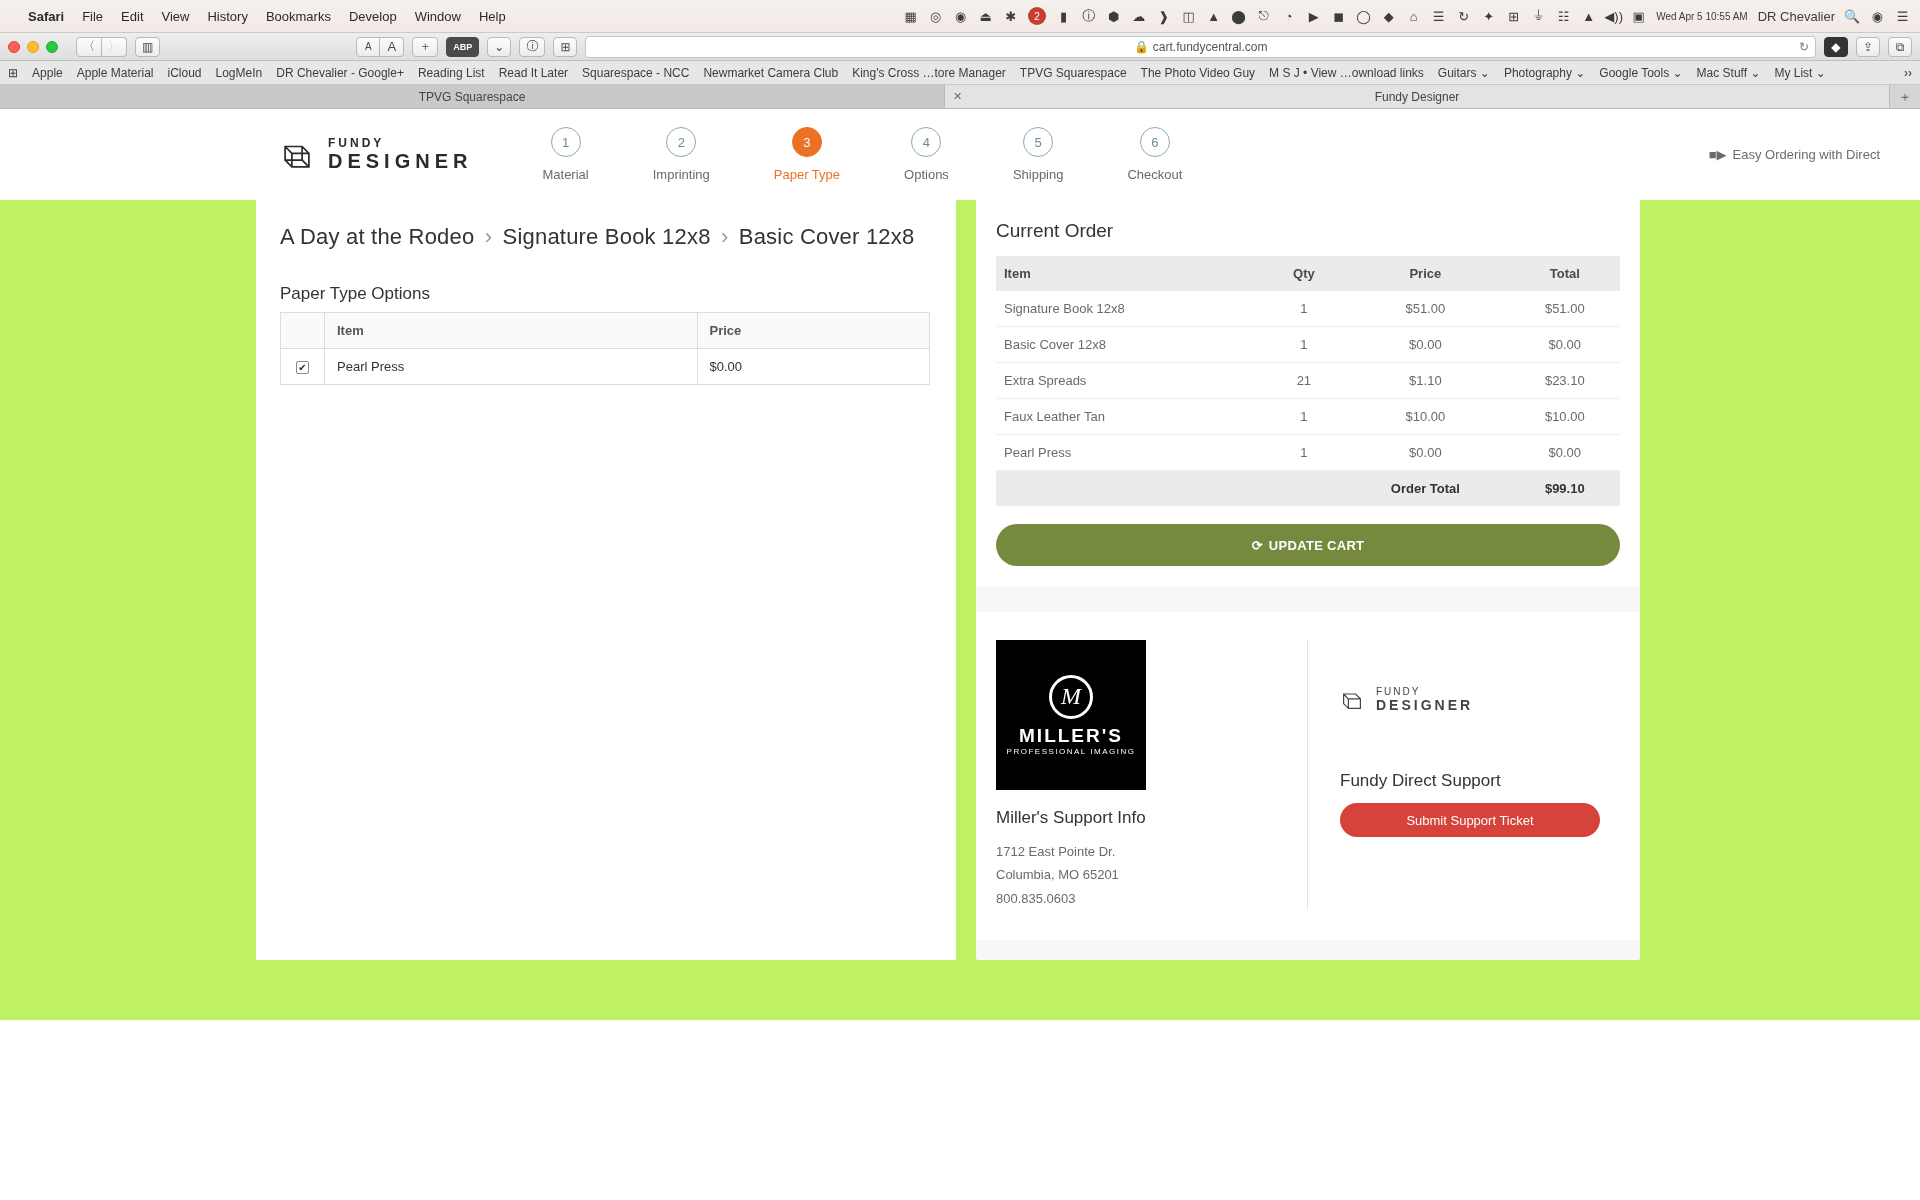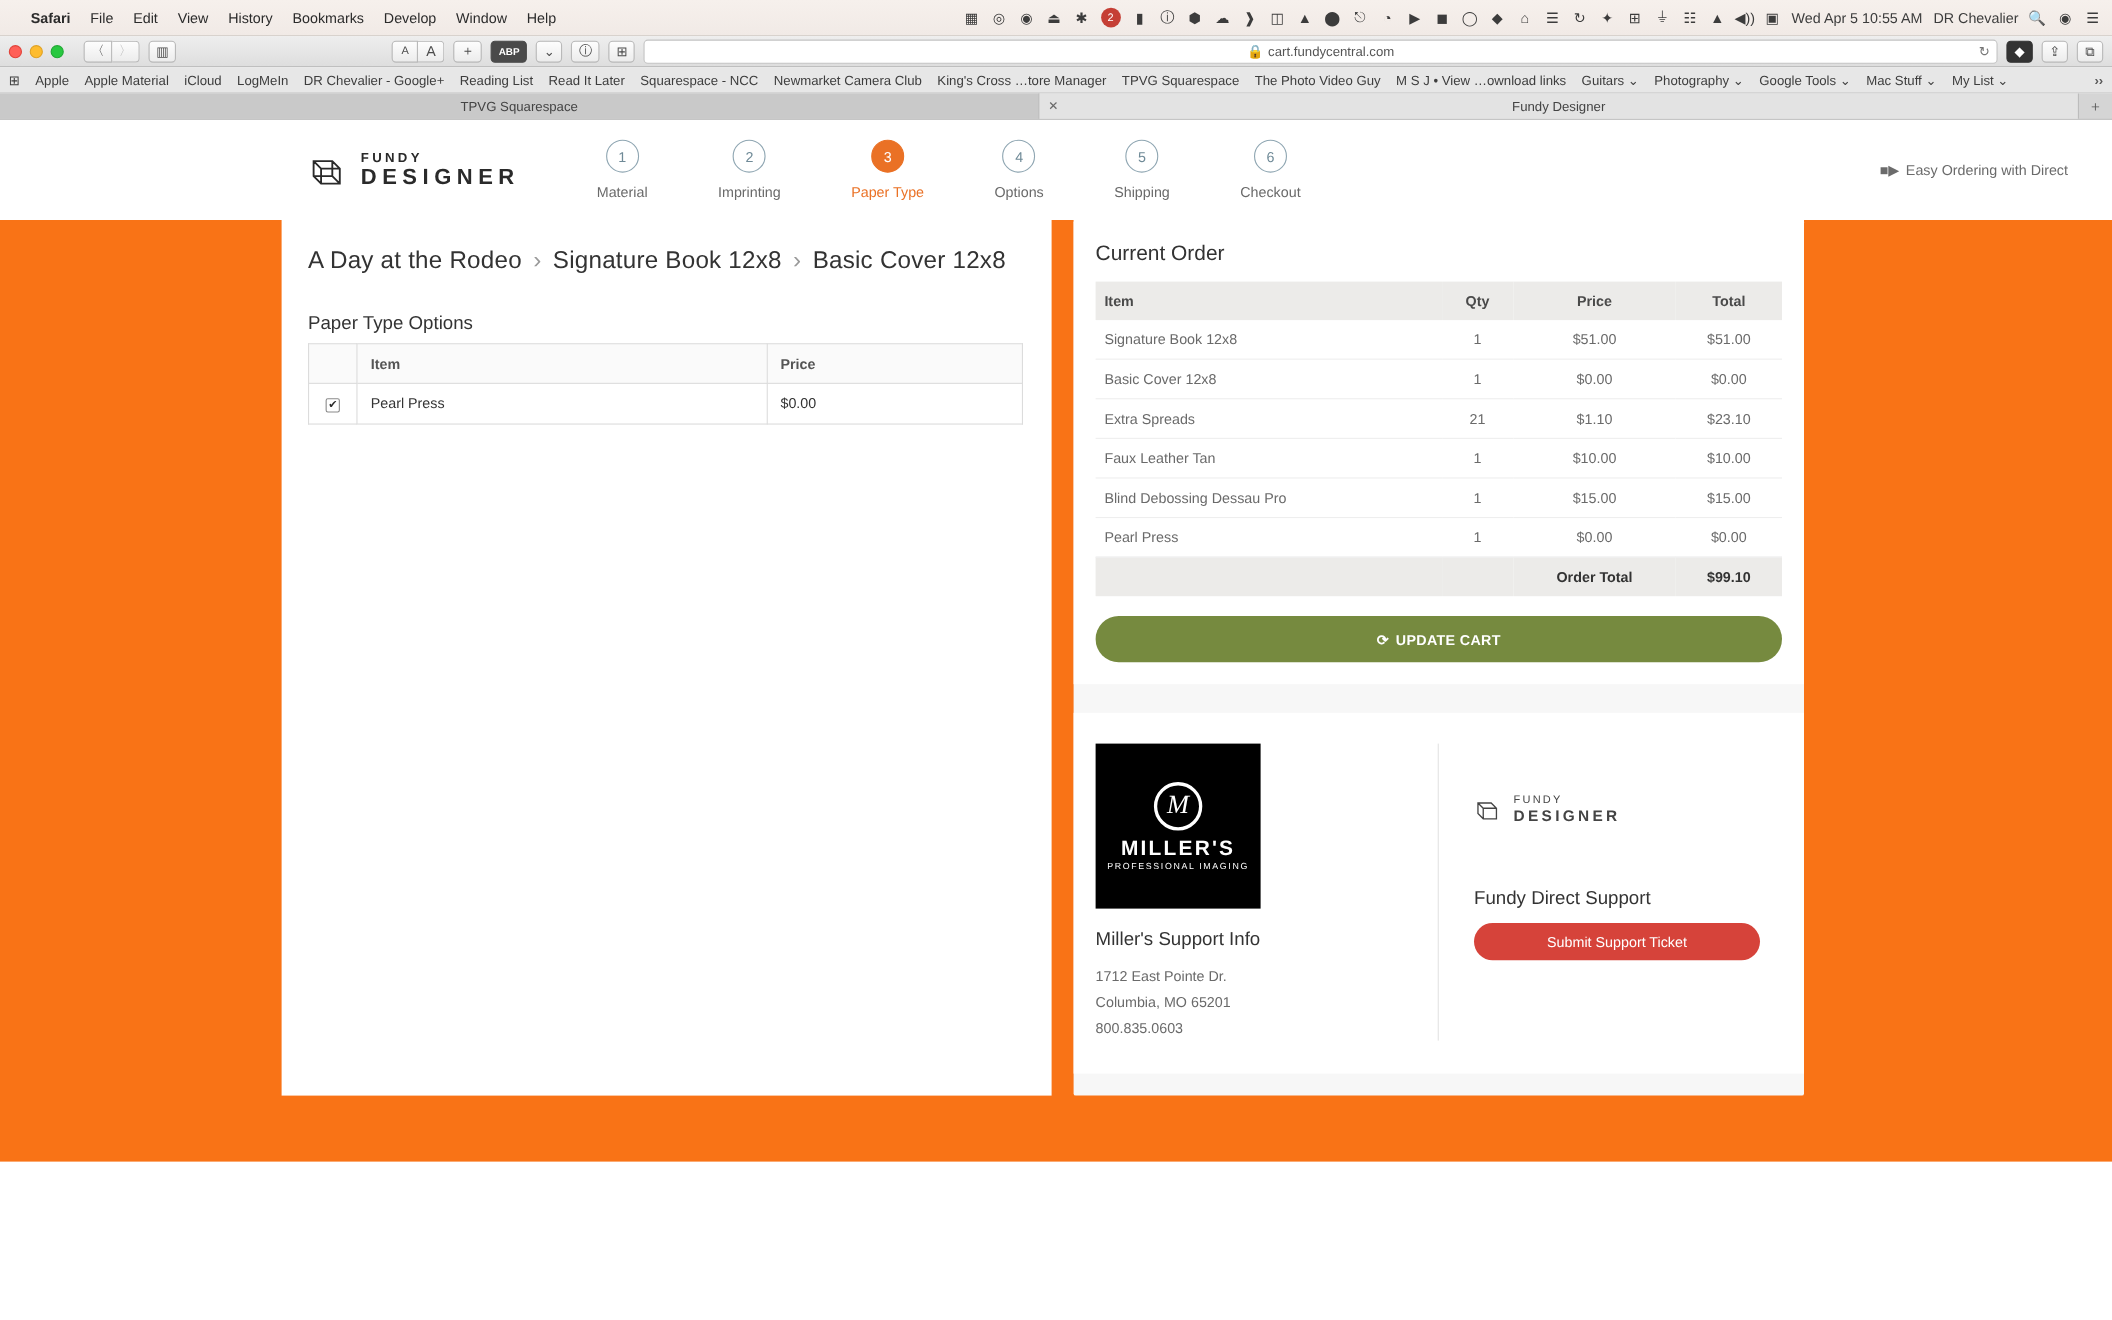--- a/index.html
+++ b/index.html
@@ -4,21 +4,21 @@
 <style>
 * { margin: 0; padding: 0; box-sizing: border-box; }
 body { font-family: -apple-system, BlinkMacSystemFont, "Helvetica Neue", Arial, sans-serif; font-size: 13px; color: #333; background: #fff; width: 1920px; height: 1200px; overflow: hidden; transform-origin: 0 0; }
 
 
 .menubar { height: 22px; background: linear-gradient(#f6f0ec, #f1eae6); display: flex; align-items: center; padding: 16px 10px; font-size: 13px; color: #2b2b2b; border-bottom: 1px solid #cfc8c3; }
 .menubar .left { display: flex; align-items: center; gap: 18px; }
 .menubar .apple { font-size: 15px; }
 .menubar .app { font-weight: 700; }
 .menubar .right { margin-left: auto; display: flex; align-items: center; gap: 10px; font-size: 14px; color: #3c3c3c; }
-.menubar .right .clock { font-size: 13px; }
+.menubar .right .clock { font-size: 10px; }
 .menubar .right .user { font-size: 13px; }
 .tinyicon { width: 15px; height: 15px; display: inline-flex; align-items: center; justify-content: center; font-size: 13px; }
 .badge2 { position: relative; width: 18px; height: 18px; border-radius: 50%; background: #c53f35; color: #fff; font-size: 10px; display: inline-flex; align-items: center; justify-content: center; }
 
 
 .safari { height: 28px; background: linear-gradient(#eee, #dedede); border-bottom: 1px solid #bfbfbf; display: flex; align-items: center; padding: 0 8px; gap: 8px; }
 .traffic { display: flex; gap: 7px; margin-right: 10px; }
 .traffic span { width: 12px; height: 12px; border-radius: 50%; display: inline-block; }
 .t-red { background: #ff5f57; border: 1px solid #e14239; }
 .t-yel { background: #febc2e; border: 1px solid #e0a224; }
@@ -262,21 +262,21 @@
         <div class="step-lbl">Checkout</div>
       </div>
     </div>
 
     <div class="easy">
       <span>■▶</span>
       <span>Easy Ordering with Direct</span>
     </div>
   </div>
 
-  <div style="background:#f97316;">
+  <div style="background:#bef264;">
   <div class="content">
     <div class="main" style="background:#fff;padding:24px 24px 60px 0;margin-left:-24px;padding-left:24px;">
       <div class="breadcrumb">
         <span>A Day at the Rodeo</span>
         <span class="sep">›</span>
         <span>Signature Book 12x8</span>
         <span class="sep">›</span>
         <span>Basic Cover 12x8</span>
       </div>
 
@@ -329,26 +329,20 @@
                   <td>Extra Spreads</td>
                   <td class="r">21</td>
                   <td class="r">$1.10</td>
                   <td class="r">$23.10</td>
                 </tr>
                 <tr>
                   <td>Faux Leather Tan</td>
                   <td class="r">1</td>
                   <td class="r">$10.00</td>
                   <td class="r">$10.00</td>
-                </tr>
-                <tr>
-                  <td>Blind Debossing Dessau Pro</td>
-                  <td class="r">1</td>
-                  <td class="r">$15.00</td>
-                  <td class="r">$15.00</td>
                 </tr>
                 <tr>
                   <td>Pearl Press</td>
                   <td class="r">1</td>
                   <td class="r">$0.00</td>
                   <td class="r">$0.00</td>
                 </tr>
               </tbody>
         <tfoot>
           <tr class="order-total-row">

